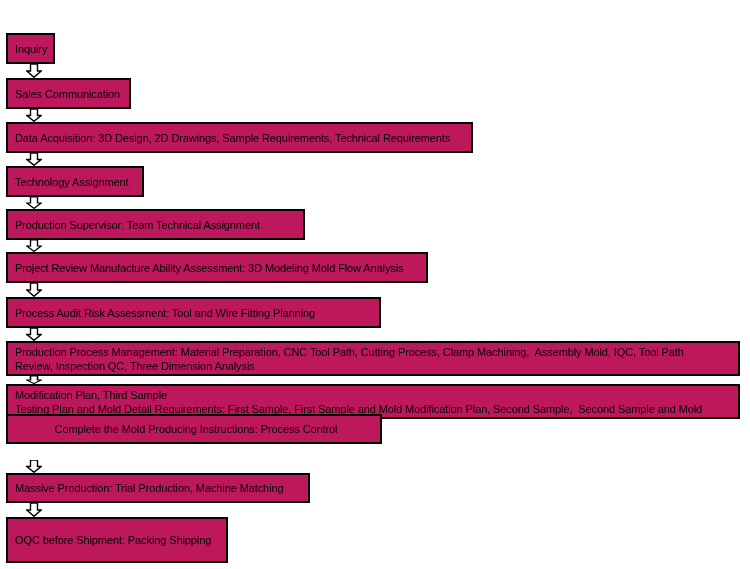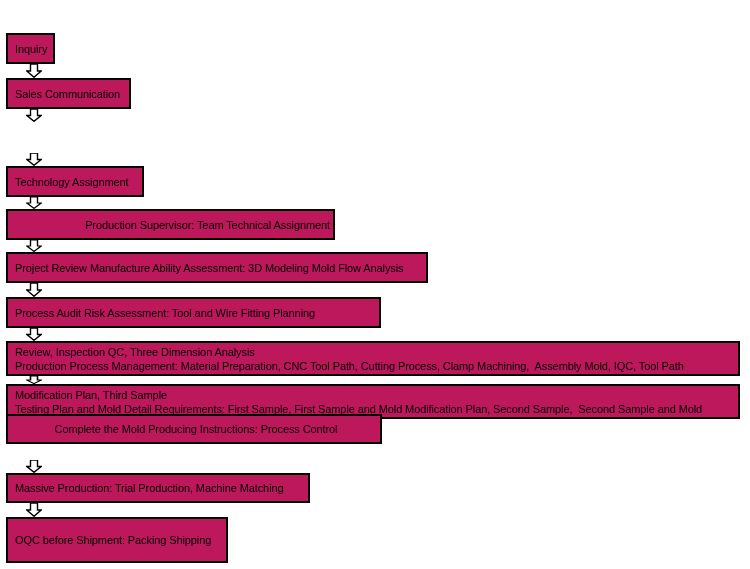--- a/index.html
+++ b/index.html
@@ -49,32 +49,35 @@
       <polygon points="4.5,0 11.5,0 11.5,7 15.2,7 8,13.3 0.8,7 4.5,7" fill="#ffffff" stroke="#000000" stroke-width="1.4"></polygon>
     </svg>
 
   <div class="box" style="top:78px; width:125px; height:31px;">
     <div class="line">Sales Communication</div>
   </div>
   <svg class="arrow" style="top:109px; height:13px;" viewBox="0 0 16 14" preserveAspectRatio="none">
       <polygon points="4.5,0 11.5,0 11.5,7 15.2,7 8,13.3 0.8,7 4.5,7" fill="#ffffff" stroke="#000000" stroke-width="1.4"></polygon>
     </svg>
 
+  <div class="box" style="top:122px; width:467px; height:31px;">
+    <div class="line">Data Acquisition: 3D Design, 2D Drawings, Sample Requirements, Technical Requirements</div>
+  </div>
   <svg class="arrow" style="top:153px; height:13px;" viewBox="0 0 16 14" preserveAspectRatio="none">
       <polygon points="4.5,0 11.5,0 11.5,7 15.2,7 8,13.3 0.8,7 4.5,7" fill="#ffffff" stroke="#000000" stroke-width="1.4"></polygon>
     </svg>
 
   <div class="box" style="top:166px; width:138px; height:31px;">
     <div class="line">Technology Assignment</div>
   </div>
   <svg class="arrow" style="top:197px; height:12px;" viewBox="0 0 16 14" preserveAspectRatio="none">
       <polygon points="4.5,0 11.5,0 11.5,7 15.2,7 8,13.3 0.8,7 4.5,7" fill="#ffffff" stroke="#000000" stroke-width="1.4"></polygon>
     </svg>
 
-  <div class="box" style="top:209px; width:329px; height:31px;text-align:right;">
+  <div class="box" style="top:209px; width:299px; height:31px;">
     <div class="line">Production Supervisor: Team Technical Assignment</div>
   </div>
   <svg class="arrow" style="top:240px; height:12px;" viewBox="0 0 16 14" preserveAspectRatio="none">
       <polygon points="4.5,0 11.5,0 11.5,7 15.2,7 8,13.3 0.8,7 4.5,7" fill="#ffffff" stroke="#000000" stroke-width="1.4"></polygon>
     </svg>
 
   <div class="box" style="top:252px; width:422px; height:31px;">
     <div class="line">Project Review Manufacture Ability Assessment: 3D Modeling Mold Flow Analysis</div>
   </div>
   <svg class="arrow" style="top:283px; height:14px;" viewBox="0 0 16 14" preserveAspectRatio="none">
@@ -82,22 +85,22 @@
     </svg>
 
   <div class="box" style="top:297px; width:375px; height:31px;">
     <div class="line">Process Audit Risk Assessment: Tool and Wire Fitting Planning</div>
   </div>
   <svg class="arrow" style="top:328px; height:13px;" viewBox="0 0 16 14" preserveAspectRatio="none">
       <polygon points="4.5,0 11.5,0 11.5,7 15.2,7 8,13.3 0.8,7 4.5,7" fill="#ffffff" stroke="#000000" stroke-width="1.4"></polygon>
     </svg>
 
   <div class="box" style="top:341px; width:734px; height:35px;">
+    <div class="line">Production Process Management: Material Preparation, CNC Tool Path, Cutting Process, Clamp Machining,  Assembly Mold, IQC, Tool Path</div>
     <div class="line">Review, Inspection QC, Three Dimension Analysis</div>
-    <div class="line">Production Process Management: Material Preparation, CNC Tool Path, Cutting Process, Clamp Machining,  Assembly Mold, IQC, Tool Path</div>
   </div>
   <svg class="arrow" style="top:376px; height:8px;" viewBox="0 0 16 14" preserveAspectRatio="none">
       <polygon points="4.5,0 11.5,0 11.5,7 15.2,7 8,13.3 0.8,7 4.5,7" fill="#ffffff" stroke="#000000" stroke-width="1.6"></polygon>
     </svg>
 
   <div class="box" style="top:384px; width:734px; height:35px;">
     <div class="line">Modification Plan, Third Sample</div>
     <div class="line">Testing Plan and Mold Detail Requirements: First Sample, First Sample and Mold Modification Plan, Second Sample,  Second Sample and Mold</div>
   </div>
   <svg class="arrow" style="top:419px; height:11px;" viewBox="0 0 16 14" preserveAspectRatio="none">

